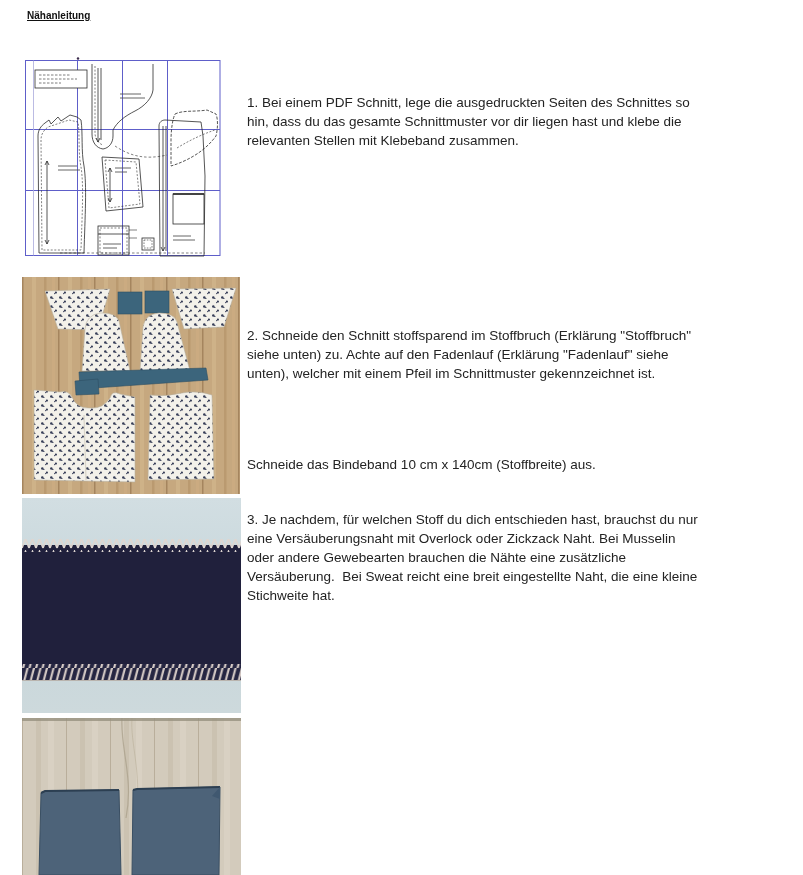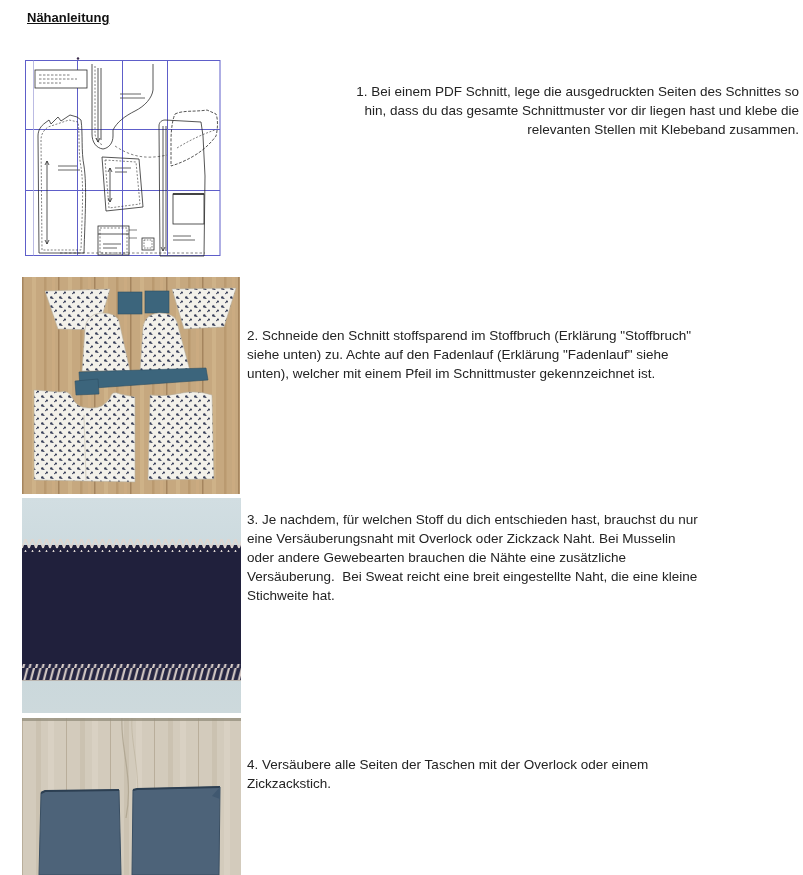--- a/index.html
+++ b/index.html
@@ -6,40 +6,40 @@
   .page{
     position:relative;
     width:803px;height:875px;
     background:#ffffff;
     font-family:"Liberation Sans", sans-serif;
     color:#1f1f1f;
     overflow:hidden;
   }
   .title{
     position:absolute;left:27px;top:10px;
-    font-size:13px;font-weight:bold;
+    font-size:10px;font-weight:bold;
     text-decoration:underline;
     margin:0;color:#111;
   }
   .textblock{
     position:absolute;left:247px;width:552px;
     font-size:13.5px;line-height:19px;
     white-space:pre-wrap;
     color:#232323;
   }
   .textblock p{margin:0;}
   .gap-s{margin-bottom:19px !important;}
   .gap-m{margin-bottom:24px !important;}
   .gap-l{margin-bottom:34px !important;}
   .fig{position:absolute;display:block;}
   #fig1{left:25px;top:56px;}
   #fig2{left:22px;top:277px;}
   #fig3{left:22px;top:498px;}
   #fig4{left:22px;top:718px;}
-  #text1{top:44px;text-align:right;}
+  #text1{top:55px;}
   #text2{top:288px;}
   #text3{top:472px;}
   #text4{top:717px;}
 </style>
 </head>
 <body>
 
 <div class="page">
 
   <h1 class="title">Nähanleitung</h1>
@@ -161,20 +161,21 @@
       <line x1="62" y1="138" x2="64" y2="203" stroke="#d8d4c8" stroke-width="1.2"></line>
 
       <path d="M128,118 L126,203 L192,202 L190,118 Q175,113 160,116 Q145,120 128,118 Z" fill="url(#fab)"></path>
     </g>
   </svg>
 
   <div id="text2" class="textblock">
     <p class="gap-l">2. Schneide den Schnitt stoffsparend im Stoffbruch (Erklärung "Stoffbruch"
 siehe unten) zu. Achte auf den Fadenlauf (Erklärung "Fadenlauf" siehe
 unten), welcher mit einem Pfeil im Schnittmuster gekennzeichnet ist.</p>
+    <p>Schneide das Bindeband 10 cm x 140cm (Stoffbreite) aus.</p>
   </div>
 
   <svg id="fig3" class="fig" width="219" height="215" viewBox="0 0 219 215" role="img">
     <defs>
       <linearGradient id="bg3" x1="0" y1="0" x2="0" y2="1">
         <stop offset="0" stop-color="#d2dee2"></stop>
         <stop offset="0.5" stop-color="#c6d6db"></stop>
         <stop offset="1" stop-color="#cdd9dc"></stop>
       </linearGradient>
       <pattern id="zig" width="7" height="13" patternUnits="userSpaceOnUse">
@@ -215,18 +216,14 @@
     <rect x="0" y="0" width="219" height="3" fill="#97917f" opacity="0.8"></rect>
     <g>
       <path d="M19,75 L17,157 L99,157 L97,72 L23,73 Z" fill="#4d6379" stroke="#3a4f63" stroke-width="1"></path>
       <path d="M19,75 L23,73 L97,72" stroke="#2c3f52" stroke-width="2" fill="none"></path>
       <path d="M111,72 L110,157 L197,157 L198,69 L115,71 Z" fill="#4d6379" stroke="#3a4f63" stroke-width="1"></path>
       <path d="M111,72 L115,71 L198,69" stroke="#2c3f52" stroke-width="2" fill="none"></path>
       <path d="M198,69 L190,78 L198,81 Z" fill="#405870"></path>
     </g>
   </svg>
 
-  <div id="text4" class="textblock">
-    <p>4. Versäubere alle Seiten der Taschen mit der Overlock oder einem
-Zickzackstich.</p>
-  </div>
 
 </div>
 
 </body></html>

